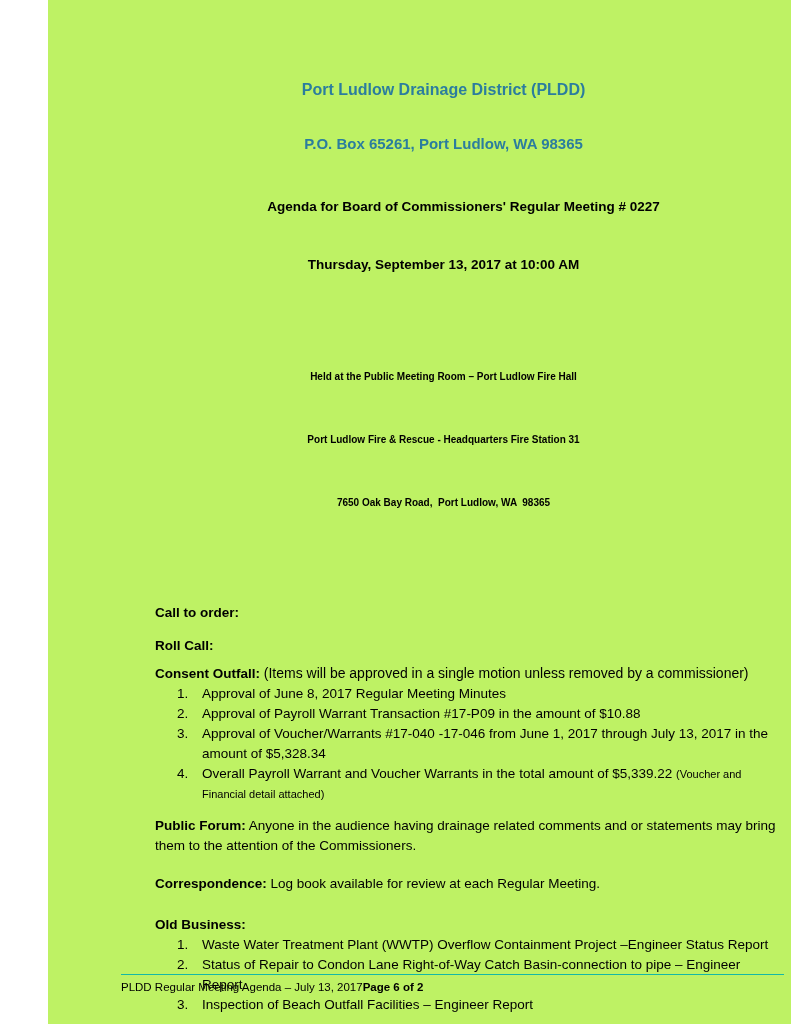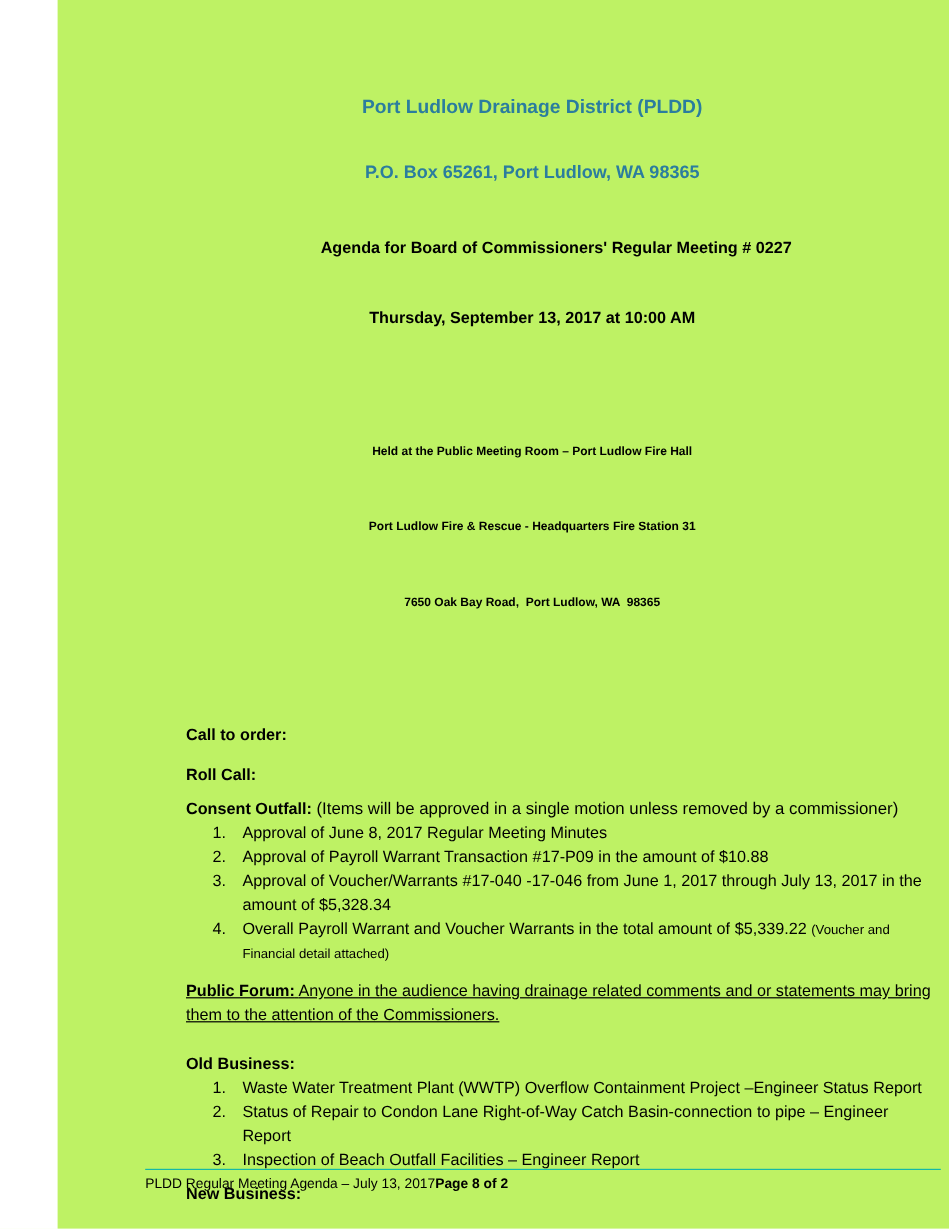--- a/index.html
+++ b/index.html
@@ -65,21 +65,21 @@
   .small-note { font-size: 11px; line-height: 18px; }
   .num-list { }
   .li { display: flex; }
   .li .num {
     width: 25px;
     margin-left: 22px;
     flex: 0 0 auto;
     text-align: left;
   }
   .li .li-text { flex: 1 1 auto; }
-  .para { margin-top: 12px; text-decoration: underline; }
+  .para { margin-top: 12px; }
   .para .lead { font-weight: bold; }
   .correspondence { margin-top: 18px; }
   .old-business { margin-top: 21px; }
   .new-business { margin-top: 8px; }
   
   .doc-footer {
     position: absolute;
     left: 73px; right: 55px;
     top: 974px;
     border-top: 1px solid #14b8a6;
@@ -135,20 +135,24 @@
         <span class="num">4.</span>
         <span class="li-text"><span>Overall Payroll Warrant and Voucher Warrants in the total amount of $5,339.22</span> <span class="small-note">(Voucher and Financial detail attached)</span></span>
       </div>
     </div>
 
     <div class="para">
       <span class="lead">Public Forum:</span>
       <span>Anyone in the audience having drainage related comments and or statements may bring them to the attention of the Commissioners.</span>
     </div>
 
+    <div class="para correspondence">
+      <span class="lead">Correspondence:</span>
+      <span>Log book available for review at each Regular Meeting.</span>
+    </div>
 
     <div class="h-line old-business">Old Business:</div>
     <div class="num-list">
       <div class="li">
         <span class="num">1.</span>
         <span class="li-text">Waste Water Treatment Plant (WWTP) Overflow Containment Project –Engineer Status Report</span>
       </div>
       <div class="li">
         <span class="num">2.</span>
         <span class="li-text">Status of Repair to Condon Lane Right-of-Way Catch Basin-connection to pipe – Engineer Report</span>
@@ -158,16 +162,16 @@
         <span class="li-text">Inspection of Beach Outfall Facilities – Engineer Report</span>
       </div>
     </div>
 
     <div class="h-line new-business">New Business:</div>
 
   </div>
 
   <div class="doc-footer">
     <span class="left">PLDD Regular Meeting Agenda – July 13, 2017</span>
-    <span class="right">Page 8 of 2</span>
+    <span class="right">Page 6 of 2</span>
   </div>
 
 </div>
 
 </body></html>

